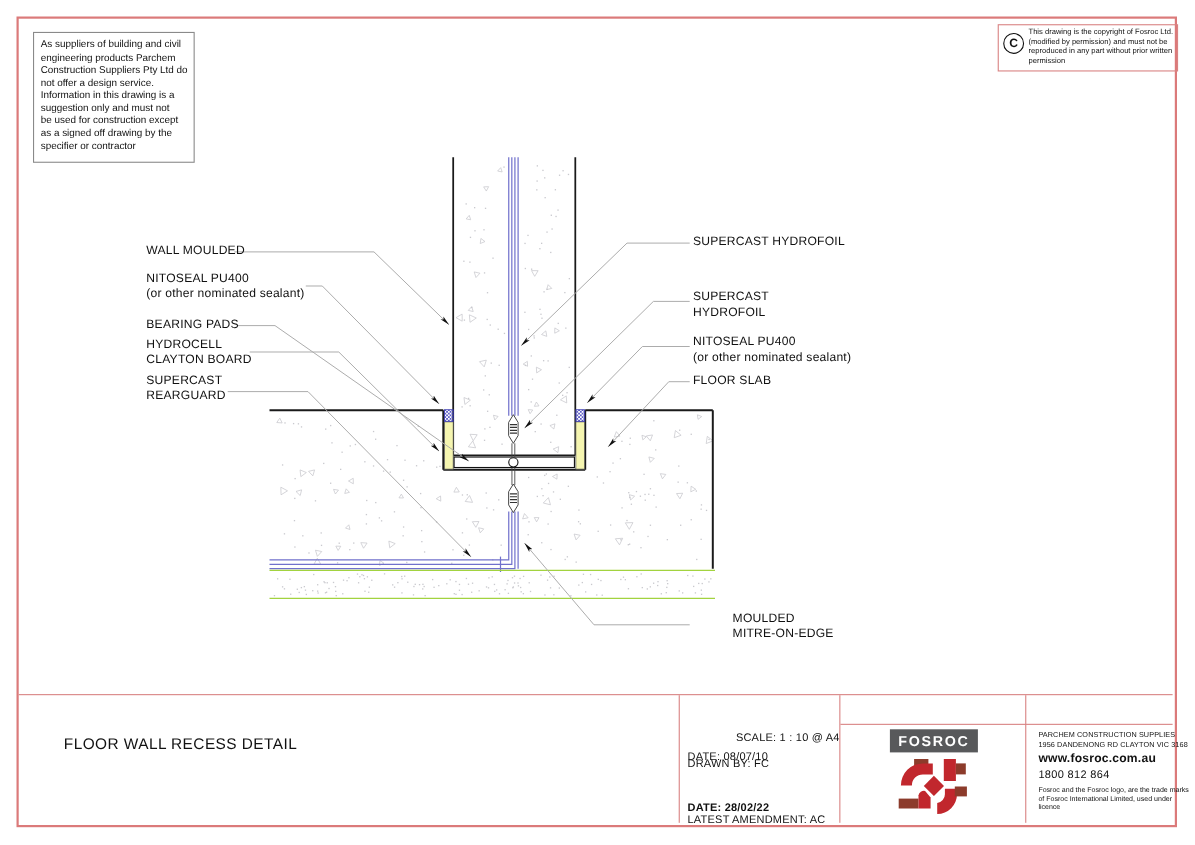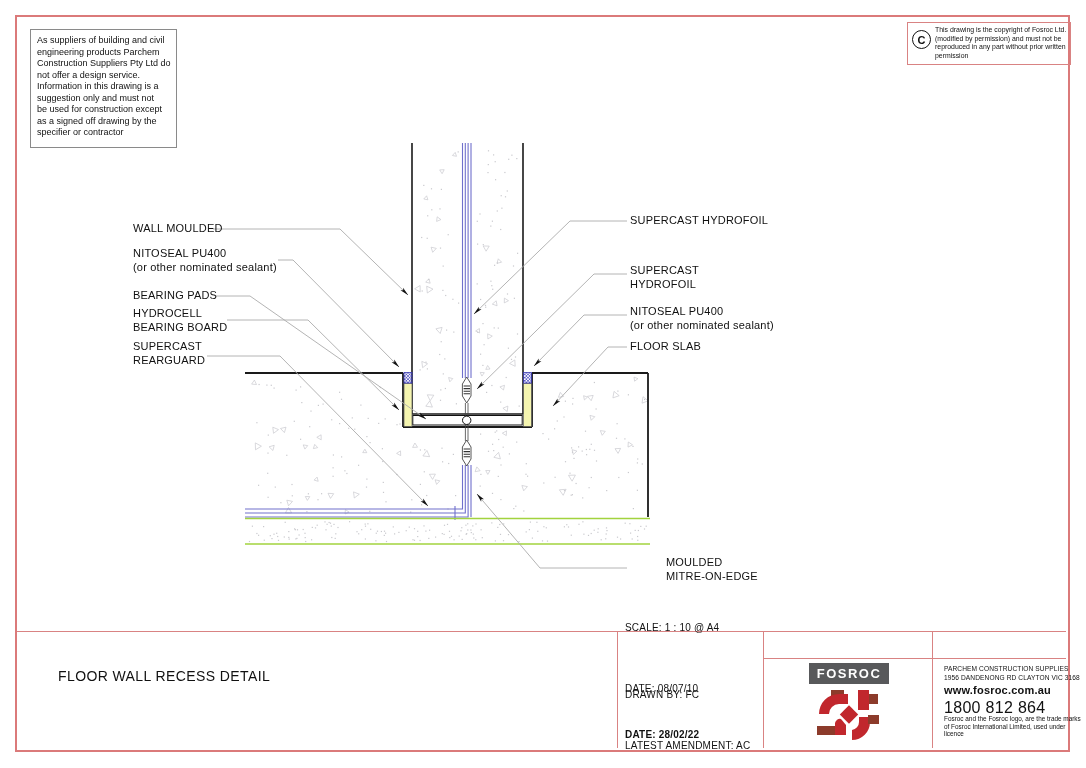--- a/index.html
+++ b/index.html
@@ -20,21 +20,21 @@
   .label{font-size:11px;line-height:13.5px;white-space:pre-line;letter-spacing:.2px;}
   
   #project-title{left:58px;top:668px;font-size:14px;letter-spacing:.4px;}
   .info-row{left:625px;font-size:10px;letter-spacing:.2px;}
   #drawing-number{left:764px;top:631px;width:168px;height:27px;line-height:27px;text-align:center;font-size:15px;letter-spacing:.4px;}
   #issue-number{left:932px;top:631px;width:137px;height:27px;line-height:27px;text-align:center;font-size:10px;}
   #fosroc-logo{left:809px;top:663px;width:80px;height:21px;background:#58595b;color:#fff;display:flex;align-items:center;justify-content:center;font-weight:bold;font-size:13px;letter-spacing:1.5px;}
   #company-line1{left:944px;top:665px;font-size:6.6px;letter-spacing:.1px;}
   #company-line2{left:944px;top:674px;font-size:6.6px;letter-spacing:.1px;}
   #website{left:944px;top:684px;font-size:11px;font-weight:bold;letter-spacing:.2px;}
-  #phone{left:944px;top:699px;font-size:16px;letter-spacing:.3px;}
+  #phone{left:944px;top:699px;font-size:10px;letter-spacing:.3px;}
   #trademark{left:944px;top:715px;font-size:6.4px;line-height:7.6px;white-space:pre-line;}
 </style>
 </head>
 <body>
 
 <div id="sheet">
 
   <div id="page-border" class="abs"></div>
 
   <div id="disclaimer-box" class="abs">
@@ -567,41 +567,41 @@
       <path d="M627,347 H608 L553,406" marker-end="url(#arw)"></path>
       <path d="M627,568 H540 L477,494" marker-end="url(#arw)"></path>
     </g>
   </svg>
 
   <div class="abs label" style="left:133px;top:222px;">WALL MOULDED</div>
   <div class="abs label" style="left:133px;top:247px;">NITOSEAL PU400
 (or other nominated sealant)</div>
   <div class="abs label" style="left:133px;top:289px;">BEARING PADS</div>
   <div class="abs label" style="left:133px;top:307px;">HYDROCELL
-BEARING BOARD</div>
+CLAYTON BOARD</div>
   <div class="abs label" style="left:133px;top:340px;">SUPERCAST
 REARGUARD</div>
   <div class="abs label" style="left:630px;top:214px;">SUPERCAST HYDROFOIL</div>
   <div class="abs label" style="left:630px;top:264px;">SUPERCAST
 HYDROFOIL</div>
   <div class="abs label" style="left:630px;top:305px;">NITOSEAL PU400
 (or other nominated sealant)</div>
   <div class="abs label" style="left:630px;top:340px;">FLOOR SLAB</div>
   <div class="abs label" style="left:630px;top:556px;margin-left:36px;">MOULDED
 MITRE-ON-EDGE</div>
 
   <div class="abs rline" style="left:17px;top:631px;width:1049px;height:1px;"></div>
   <div class="abs rline" style="left:617px;top:632px;width:1px;height:116px;"></div>
   <div class="abs rline" style="left:763px;top:632px;width:1px;height:116px;"></div>
   <div class="abs rline" style="left:932px;top:632px;width:1px;height:116px;"></div>
   <div class="abs rline" style="left:764px;top:658px;width:302px;height:1px;"></div>
 
   <div id="project-title" class="abs">FLOOR WALL RECESS DETAIL</div>
 
-  <div class="abs info-row" style="top:622px;">SCALE:  1 : 10 @ A4</div>
+  <div class="abs info-row" style="top:666px;margin-left:44px;">SCALE:  1 : 10 @ A4</div>
   <div class="abs info-row" style="top:660px;margin-top:29px;">DRAWN BY: FC</div>
   <div class="abs info-row" style="top:683px;">DATE: 08/07/10</div>
   <div class="abs info-row" style="top:740px;">LATEST AMENDMENT: AC</div>
   <div class="abs info-row" style="top:729px;font-weight:bold;">DATE: 28/02/22</div>
 
 
   <div id="fosroc-logo" class="abs">FOSROC</div>
   <svg class="abs" style="left:811px;top:686px;" width="76" height="58" viewBox="0 0 76 58">
     <rect x="20" y="4" width="13" height="8" fill="#8c3b2b"></rect>
     <path d="M8,28 A20,20 0 0 1 28,8 L37,8 L37,18 L28,18 A10,10 0 0 0 18,28 Z" fill="#c1272d"></path>

